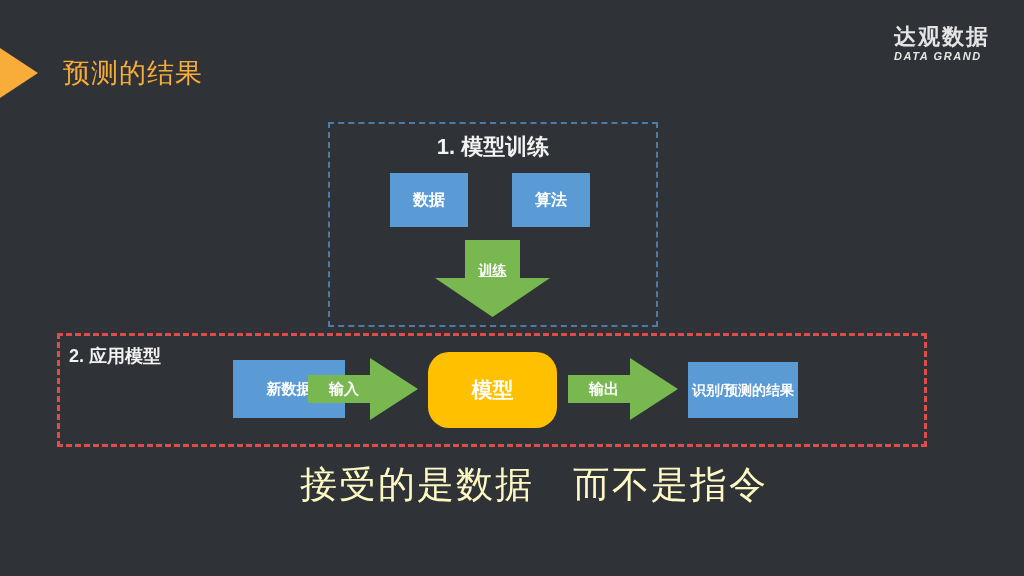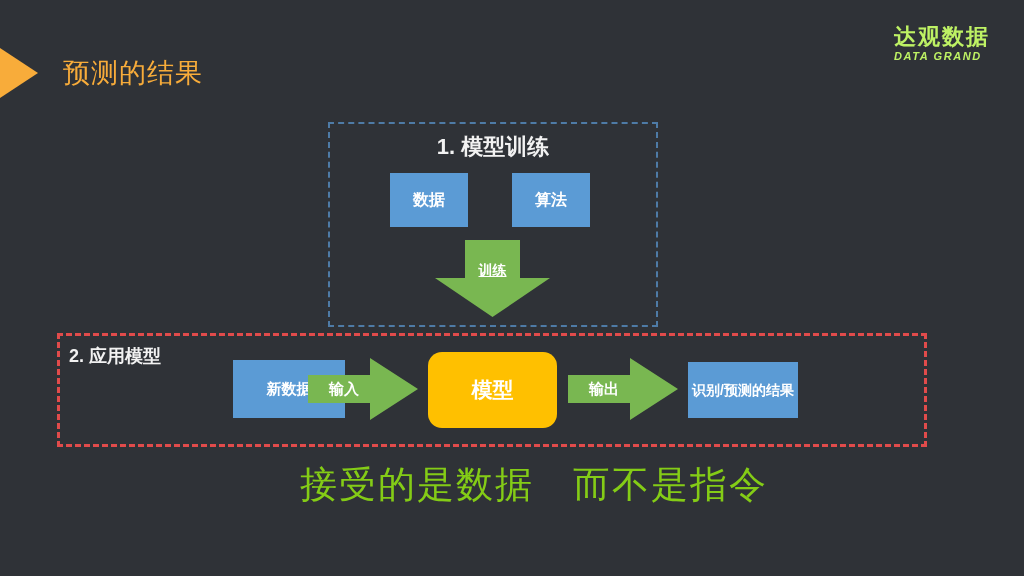--- a/index.html
+++ b/index.html
@@ -16,21 +16,21 @@
   
   .title-marker {
     position:absolute; left:-6px; top:44px; width:0; height:0;
     border-top:29px solid transparent; border-bottom:29px solid transparent;
     border-left:44px solid var(--accent,#F8AC3A);
   }
   .page-title {
     position:absolute; left:63px; top:55px;
     font-size:27px; letter-spacing:1px; color:var(--accent,#F8AC3A);
   }
-  .logo { position:absolute; top:25px; right:34px; text-align:left; color:#bef264; }
+  .logo { position:absolute; top:25px; right:34px; text-align:left; color:#e5e5e5; }
   .logo-cn { font-size:22px; font-weight:bold; letter-spacing:2px; line-height:1.05; }
   .logo-en { font-size:11px; font-weight:bold; letter-spacing:1.6px; margin-top:2px;font-style:italic; }
   
   .training-box {
     position:absolute; left:328px; top:122px; width:330px; height:205px;
     border:2px dashed var(--dash-blue,#4E7BA6);
   }
   .training-heading {
     position:absolute; left:0; top:8px; width:100%; text-align:center;
     font-size:22px; font-weight:bold;
@@ -51,38 +51,38 @@
   
   .apply-box {
     position:absolute; left:57px; top:333px; width:870px; height:114px;
     border:3px dashed var(--dash-red,#E14B4B);
   }
   .apply-heading { position:absolute; left:9px; top:8px; font-size:18px; font-weight:bold; }
   .node-newdata { left:125px; top:24px; width:112px; height:58px; font-size:15px;margin-left:48px; }
   .node-result  { left:628px; top:26px; width:110px; height:56px; font-size:14px; line-height:1.35; padding:16px 3px; }
   .model-box {
     position:absolute; left:368px; top:16px; width:129px; height:76px;
-    background:var(--model-yellow,#FFC000); border-radius:14px;
+    background:var(--model-yellow,#FFC000); border-radius:21px;
     display:flex; align-items:center; justify-content:center;
     color:#FFF; font-size:21px; font-weight:bold;
   }
   .right-arrow-wrap { position:absolute; width:110px; height:62px; }
   .right-arrow-wrap svg { display:block; width:110px; height:62px; }
   .arrow-input  { left:248px; top:22px; }
   .arrow-output { left:508px; top:22px; }
   .right-arrow-label {
     position:absolute; left:0; top:0; width:72px; height:62px;
     display:flex; align-items:center; justify-content:center;
     font-size:15px; font-weight:bold; color:#FFF;
   }
   .arrow-fill { fill:var(--arrow-green,#79B751); }
   
   .caption {
     position:absolute; left:0; top:460px; width:100%; text-align:center;
-    font-size:37px; font-weight:400; letter-spacing:2px; color:#84cc16;padding-left:44px;
+    font-size:37px; font-weight:400; letter-spacing:2px; color:#fef9c3;padding-left:44px;
   }
 </style>
 </head>
 <body>
 
 <div class="slide">
 
   <div class="title-marker"></div>
   <div class="page-title">预测的结果</div>
   <div class="logo">

